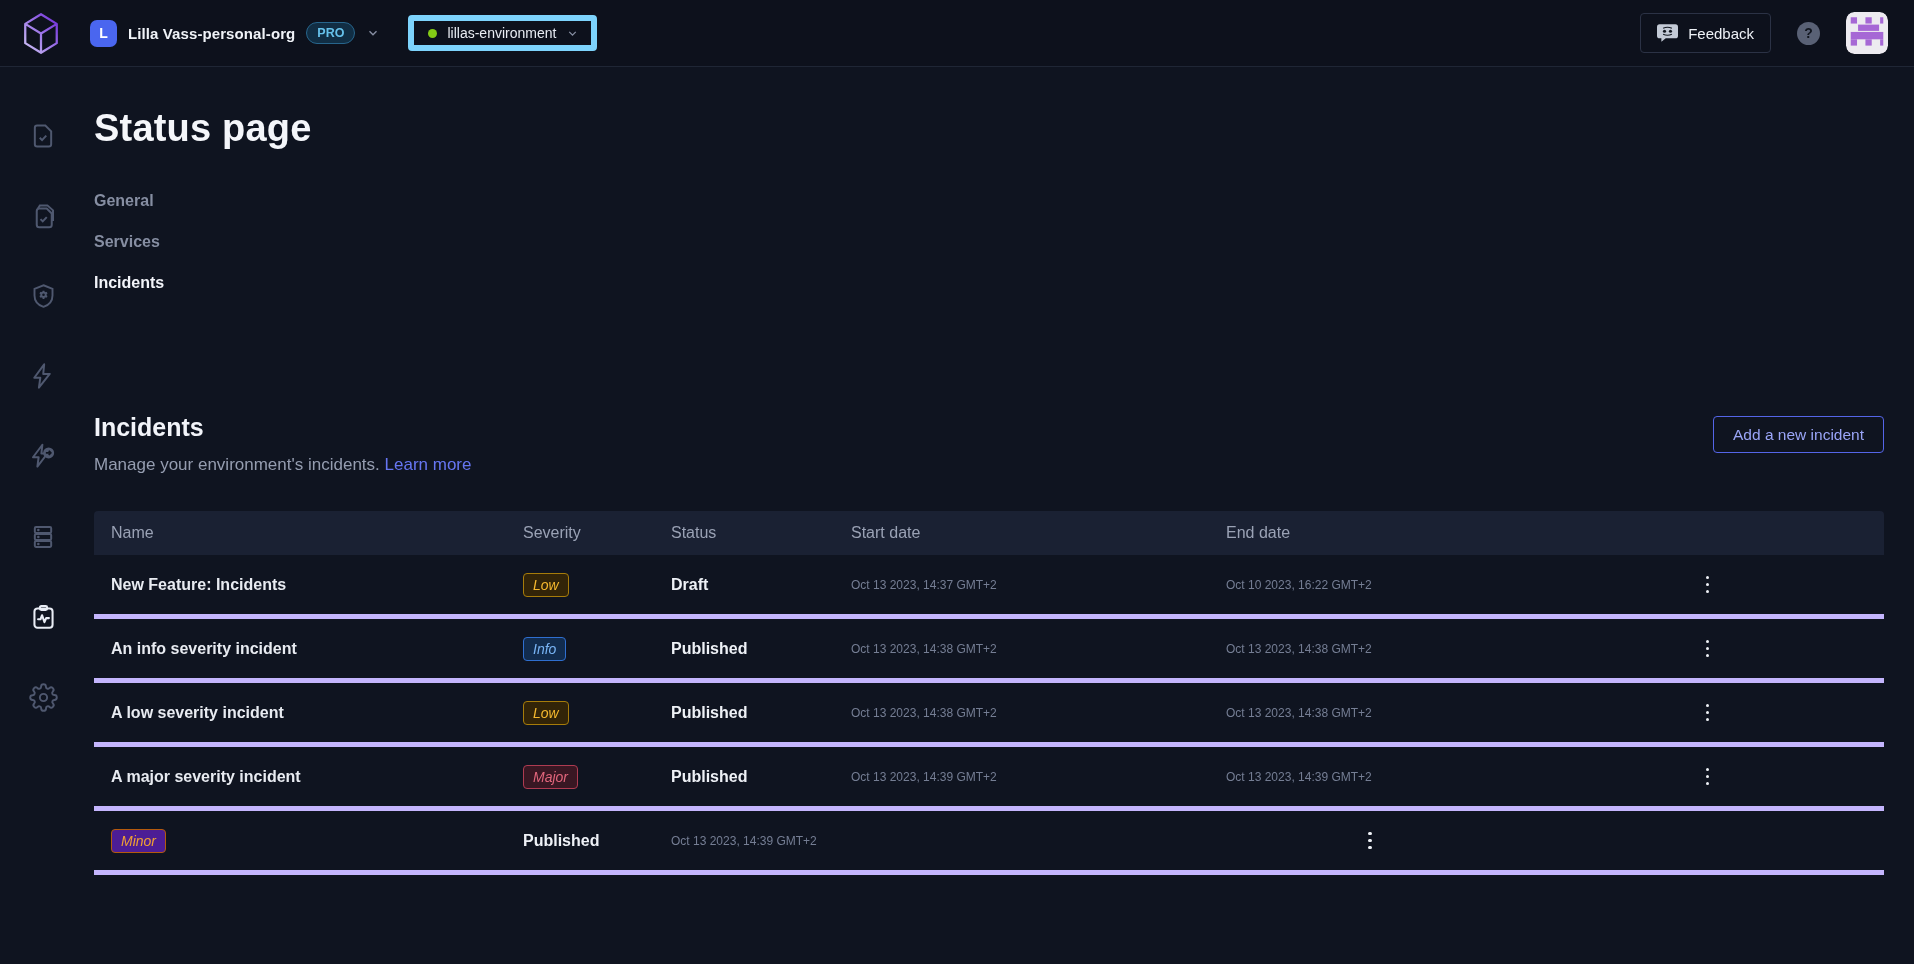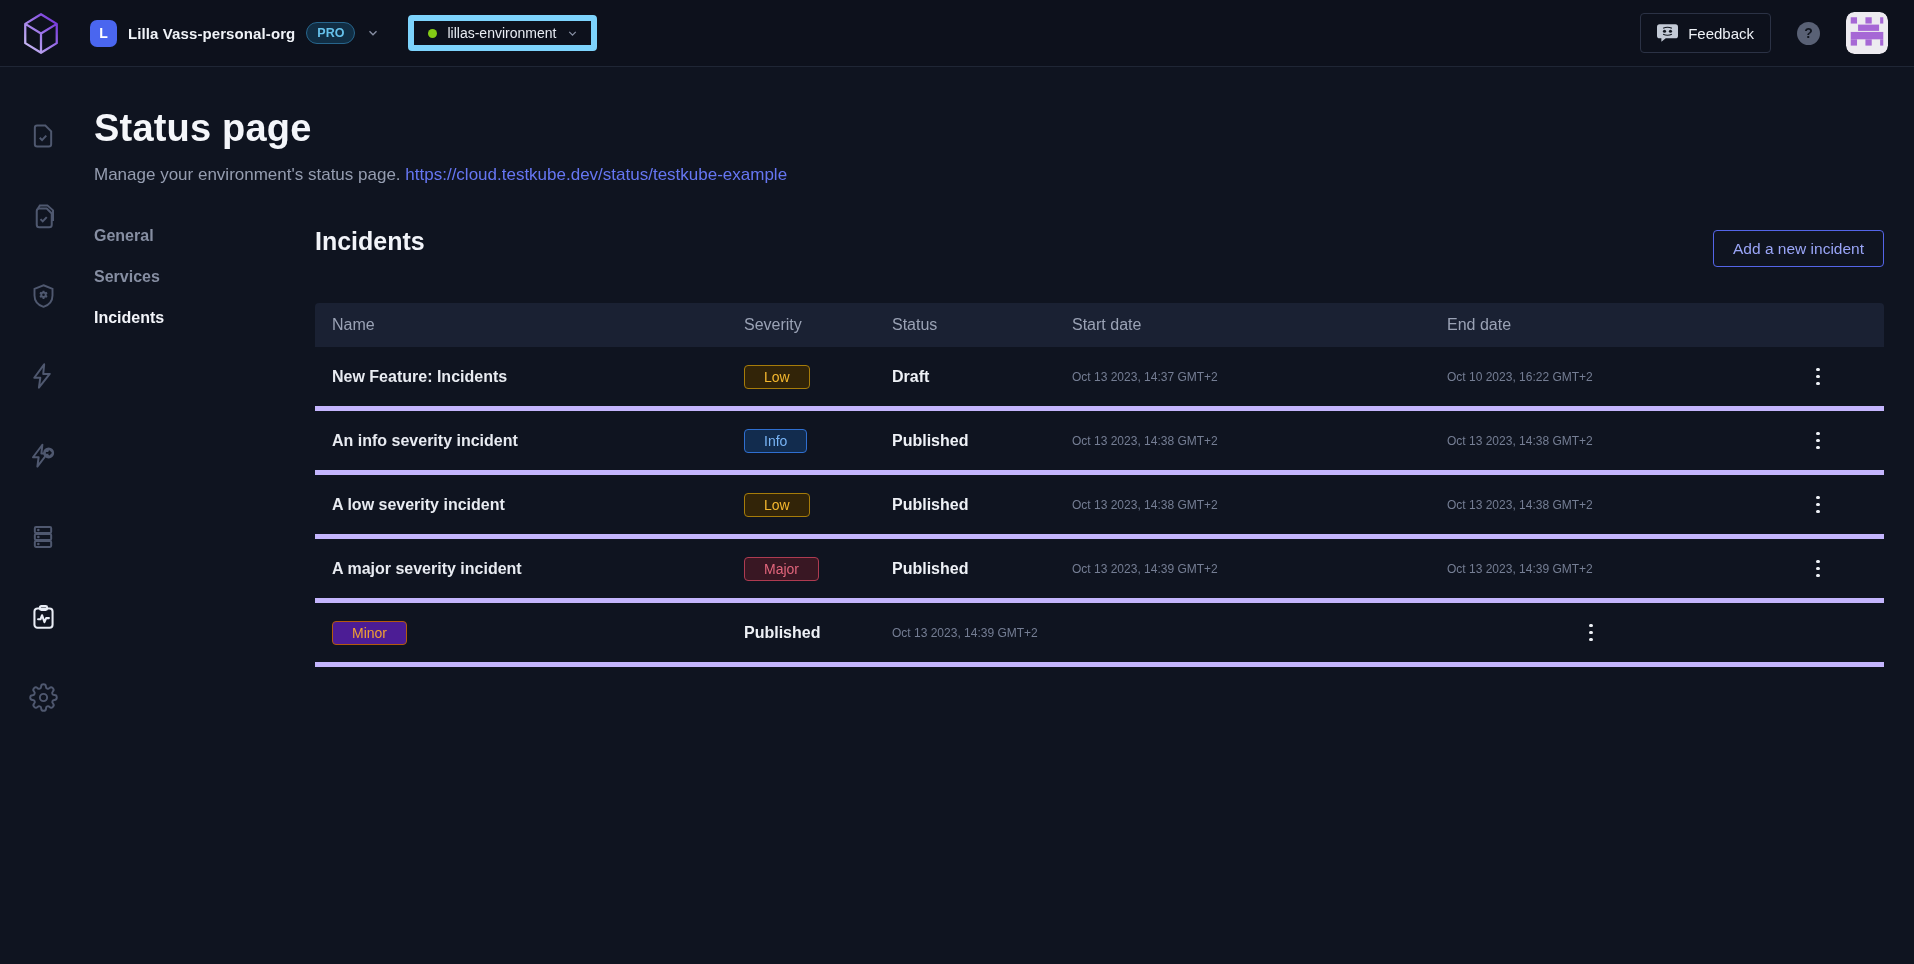--- a/index.html
+++ b/index.html
@@ -38,21 +38,21 @@
     display: flex; align-items: center; justify-content: center; cursor: pointer; color: #4f586f; }
   .side-icon.active { color: #e9edf5; }
   .side-icon svg { stroke: currentColor; }
 
   
   .content { position: absolute; left: 86px; top: 67px; right: 0; bottom: 0; padding: 40px 30px 0 8px; }
   .page-title { color: #f4f6fa; font-size: 38px; font-weight: 700; letter-spacing: .2px; }
   .page-subtitle { margin-top: 15px; font-size: 17px; color: #959db0; }
   a.link { color: #6676f2; text-decoration: none; cursor: pointer; }
 
-  .body-row { display: flex; margin-top: 42px; }
+  .body-row { display: flex; margin-top: 42px; flex-direction: column; }
   .subnav { width: 221px; flex: 0 0 221px; }
   .subnav-item { font-size: 16px; font-weight: 700; color: #868ea2; margin-bottom: 23px; cursor: pointer; }
   .subnav-item.active { color: #f2f4f9; }
 
   .section { flex: 1; position: relative; }
   .section-head { display: flex; justify-content: space-between; align-items: flex-start; }
   .section-title { color: #f2f4f9; font-size: 25px; font-weight: 700; }
   .section-desc { margin-top: 13px; font-size: 17px; color: #959db0; }
   .add-btn { height: 37px; padding: 0 19px; background: transparent; border: 1px solid #5465e8;
     border-radius: 4px; color: #9aa5f7; font-size: 15.5px; font-family: inherit; cursor: pointer; margin-top: 3px; }
@@ -60,21 +60,21 @@
   
   .table { margin-top: 36px; }
   .t-header, .t-row { display: grid; grid-template-columns: 412px 148px 180px 375px 322px 1fr; align-items: center; }
   .t-header { height: 44px; background: #1a2133; border-radius: 4px 4px 0 0; }
   .t-header .cell { color: #9aa2b5; font-size: 16px; }
   .cell { padding-left: 17px; }
   .t-row { height: 64px; border-bottom: 5px solid #c4b5fd; }
   .cell-name { color: #e8ebf1; font-size: 16px; font-weight: 700; }
   .cell-status { color: #eef1f6; font-size: 16px; font-weight: 600; }
   .cell-date { color: #757e94; font-size: 12px; }
-  .badge { display: inline-block; padding: 3px 19px; border-radius: 4px; font-size: 14px; border: 1px solid; }
+  .badge { display: inline-block; padding: 3px 9px; border-radius: 4px; font-size: 14px; border: 1px solid; font-style: italic; }
   .badge.low   { color: #f5b82e; border-color: #a67c0a; background: #322408; }
   .badge.info  { color: #79b4f5; border-color: #2f6fd0; background: #122c4e; }
   .badge.major { color: #e0657b; border-color: #ae3b51; background: #391723; }
   .badge.minor { color: #f0a133; border-color: #b45a0d; background: #4c1d95; }
   .cell-actions { display: flex; justify-content: center; padding: 0; }
   .kebab { width: 30px; height: 34px; display: flex; flex-direction: column; gap: 3.5px;
     align-items: center; justify-content: center; cursor: pointer; background: transparent; border: none; }
   .kebab i { width: 3.5px; height: 3.5px; border-radius: 50%; background: #eef1f6; }
 </style>
 </head>
@@ -202,36 +202,36 @@
     <div class="side-icon" style="top:612px">
       <svg width="29" height="29" viewBox="0 0 24 24" fill="none" stroke-width="1.6">
         <circle cx="12" cy="12" r="3"></circle>
         <path d="M19.4 15a1.65 1.65 0 0 0 .33 1.82l.06.06a2 2 0 0 1-2.83 2.83l-.06-.06a1.65 1.65 0 0 0-1.82-.33 1.65 1.65 0 0 0-1 1.51V21a2 2 0 0 1-4 0v-.09A1.65 1.65 0 0 0 9 19.4a1.65 1.65 0 0 0-1.82.33l-.06.06a2 2 0 0 1-2.83-2.83l.06-.06a1.65 1.65 0 0 0 .33-1.82 1.65 1.65 0 0 0-1.51-1H3a2 2 0 0 1 0-4h.09A1.65 1.65 0 0 0 4.6 9a1.65 1.65 0 0 0-.33-1.82l-.06-.06a2 2 0 0 1 2.83-2.83l.06.06a1.65 1.65 0 0 0 1.82.33H9a1.65 1.65 0 0 0 1-1.51V3a2 2 0 0 1 4 0v.09a1.65 1.65 0 0 0 1 1.51 1.65 1.65 0 0 0 1.82-.33l.06-.06a2 2 0 0 1 2.83 2.83l-.06.06a1.65 1.65 0 0 0-.33 1.82V9a1.65 1.65 0 0 0 1.51 1H21a2 2 0 0 1 0 4h-.09a1.65 1.65 0 0 0-1.51 1z"></path>
       </svg>
     </div>
   </aside>
 
   <main class="content">
     <h1 class="page-title">Status page</h1>
-    <p class="page-subtitle">
-      <span>Manage your environment's status page.</span>
-      <a class="link">https://cloud.testkube.dev/status/testkube-example</a>
-    </p>
 
     <div class="body-row">
       <nav class="subnav">
         <div class="subnav-item">General</div>
         <div class="subnav-item">Services</div>
         <div class="subnav-item active">Incidents</div>
       </nav>
 
       <section class="section">
         <div class="section-head">
           <div>
             <h2 class="section-title">Incidents</h2>
+            <p class="section-desc">
+              <span>Manage your environment's incidents.</span>
+              <a class="link">Learn more</a>
+            </p>
           </div>
           <button class="add-btn">Add a new incident</button>
         </div>
 
         <div class="table">
           <div class="t-header">
             <div class="cell">Name</div>
             <div class="cell">Severity</div>
             <div class="cell">Status</div>
             <div class="cell">Start date</div>

